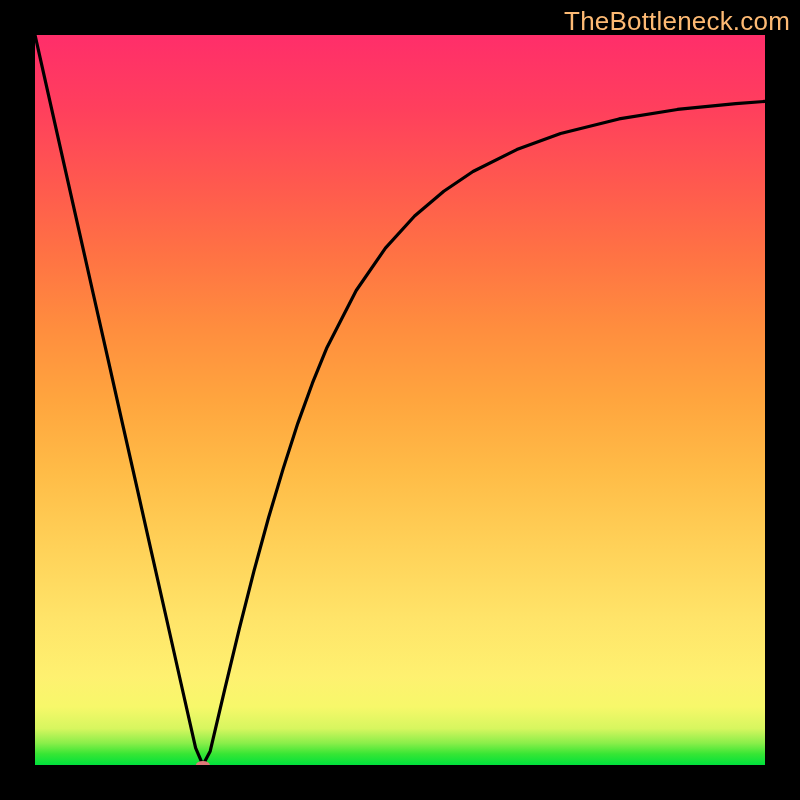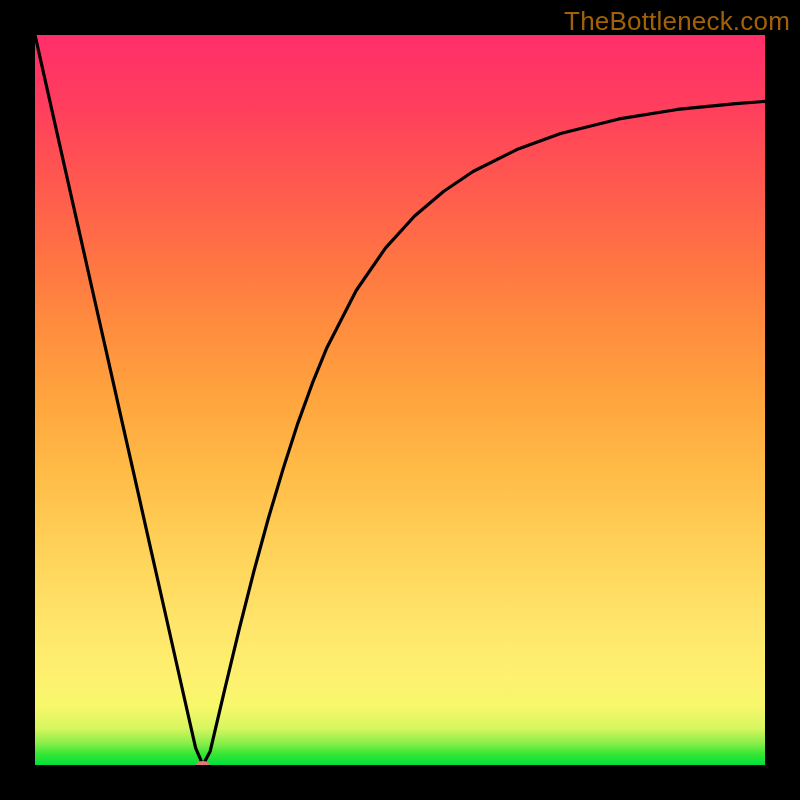--- a/index.html
+++ b/index.html
@@ -47,21 +47,21 @@
     position: absolute;
     left: 0;
     top: 0;
     width: 730px;
     height: 730px;
   }
   .watermark {
     position: absolute;
     top: 6px;
     right: 10px;
-    color: #a16207;
+    color: #fdba74;
     font-size: 26px;
     letter-spacing: 0.2px;
     user-select: none;
   }
 </style>
 </head>
 <body>
 
 <div class="frame">
   <div class="plot-area">

